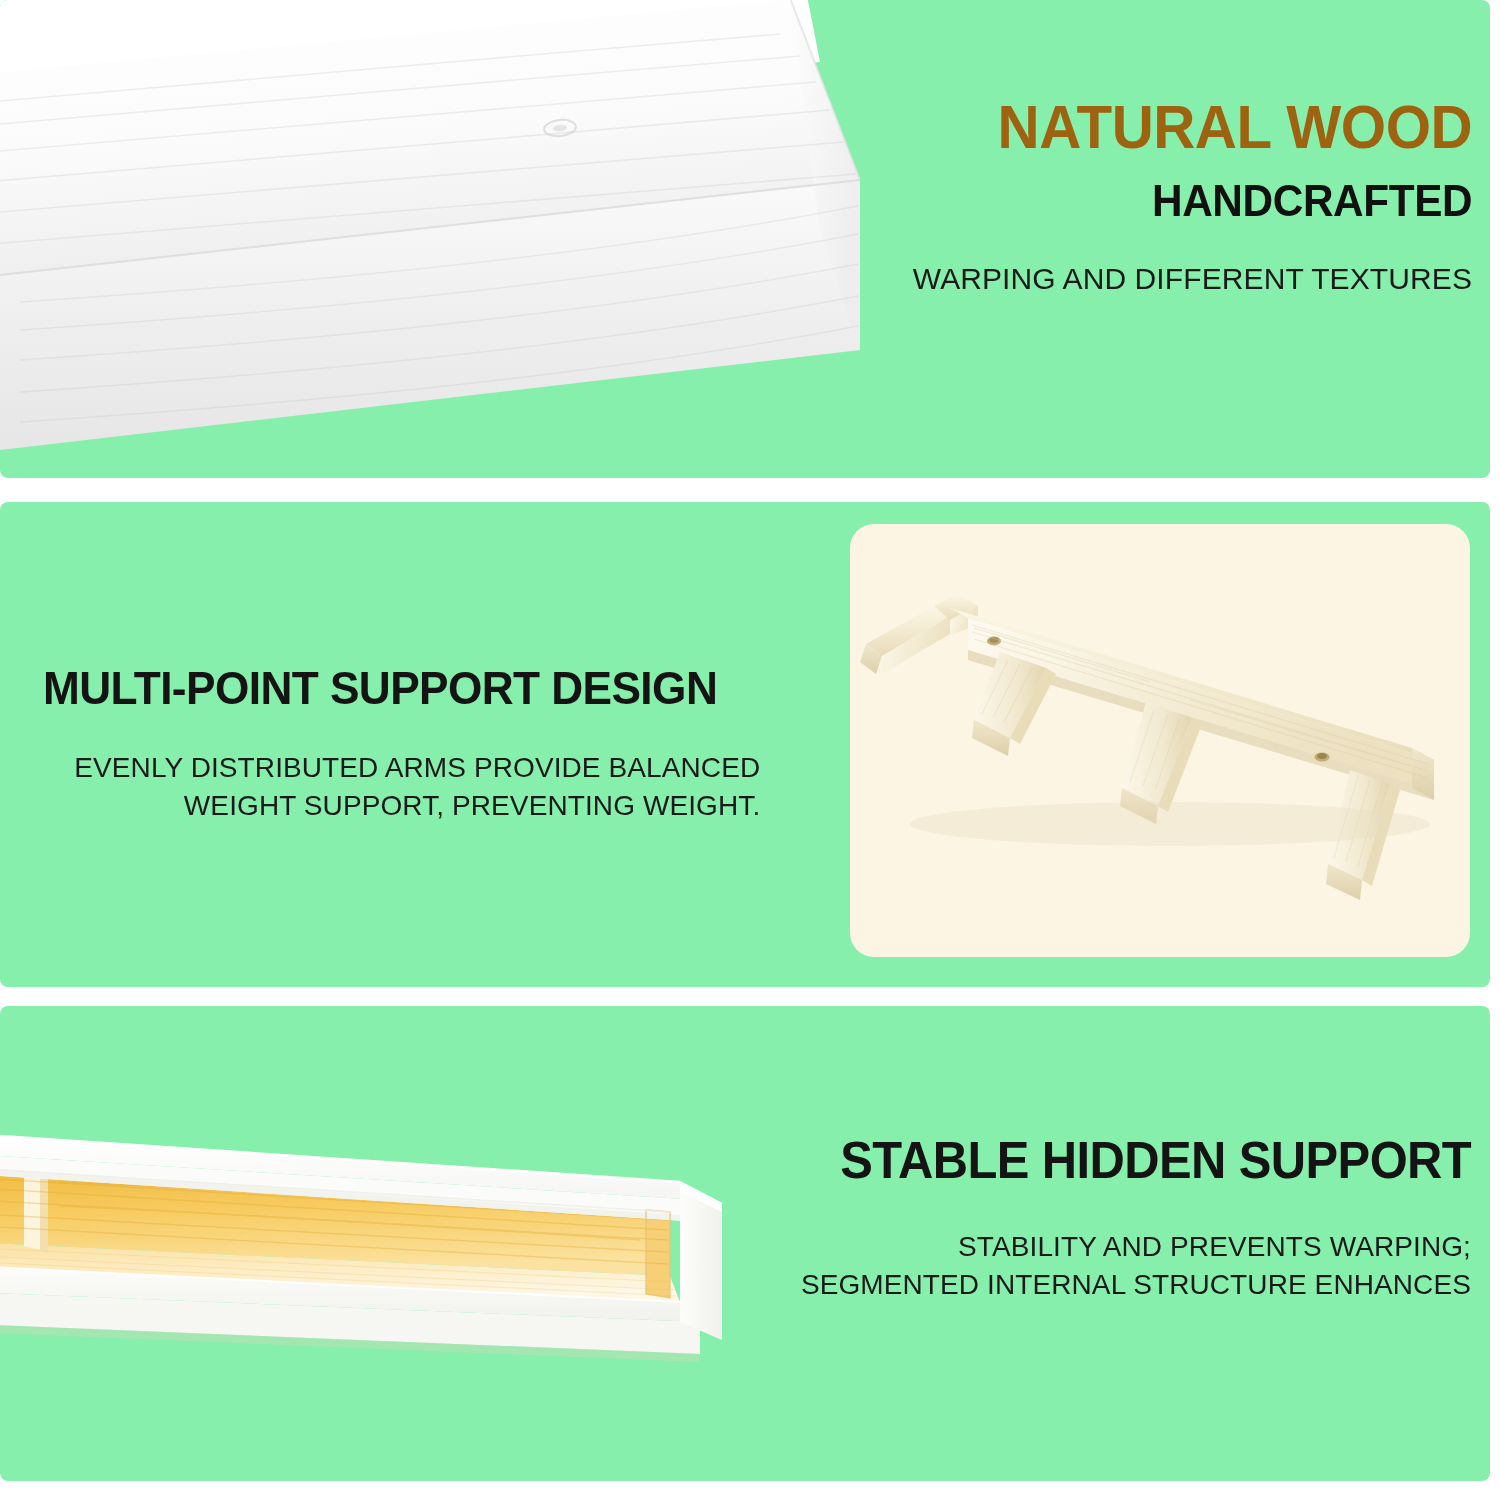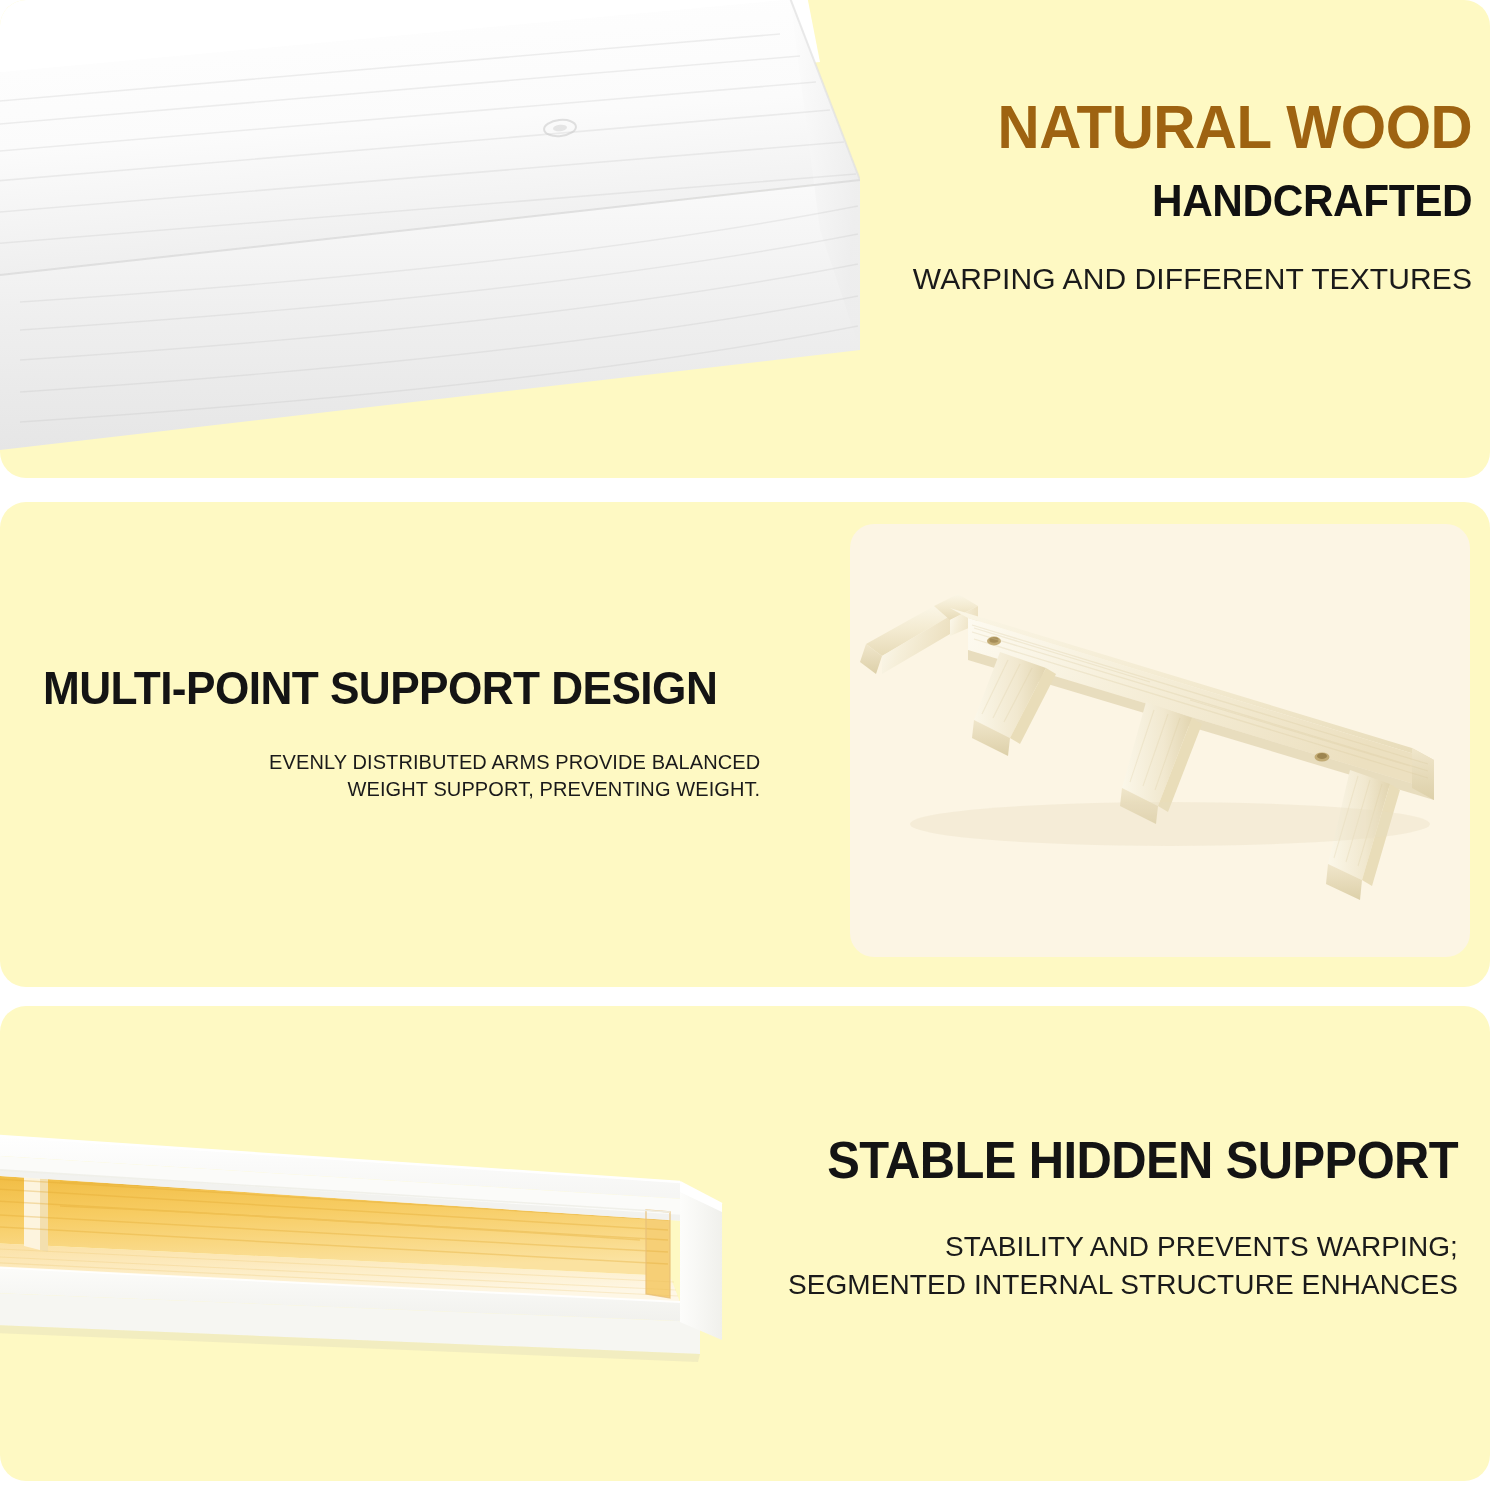--- a/index.html
+++ b/index.html
@@ -12,22 +12,22 @@
     height: 1489px;
     position: relative;
     overflow: hidden;
     font-family: "Liberation Sans", sans-serif;
     -webkit-font-smoothing: antialiased;
   }
 
   
   .panel {
     position: absolute;
-    background: #fef9c3;
-    border-radius: 26px;
+    background: #86efac;
+    border-radius: 8px;
     overflow: hidden;
   }
   #panel-1 { left: 0;  top: 0;     width: 1490px; height: 478px; }
   #panel-2 { left: 0;  top: 502px; width: 1490px; height: 485px; }
   #panel-3 { left: 0;  top: 1006px;width: 1490px; height: 475px; }
 
   
   .txt-block { position: absolute; }
 
   .h-main {
@@ -63,24 +63,24 @@
 
   
   #p1-text { right: 18px; top: 96px; text-align: right; }
   #p1-text .h-main  { font-size: 62px; transform-origin: right center; }
   #p1-text .h-sub   { font-size: 45px; margin-top: 20px; transform-origin: right center; }
   #p1-text .body-txt{ font-size: 30px; line-height: 1.33; margin-top: 36px; }
 
   
   #p2-text { left: 43px; top: 162px; text-align: right; }
   #p2-text .h-title  { font-size: 47px; transform-origin: left center; }
-  #p2-text .body-txt { font-size: 20px; line-height: 1.36; margin-top: 38px; }
-
-  
-  #p3-text { right: 32px; top: 128px; text-align: right; }
+  #p2-text .body-txt { font-size: 28px; line-height: 1.36; margin-top: 38px; }
+
+  
+  #p3-text { right: 19px; top: 128px; text-align: right; }
   #p3-text .h-title  { font-size: 52px; transform-origin: right center; }
   #p3-text .body-txt { font-size: 28px; line-height: 1.36; margin-top: 42px; }
 
   
   #shelf-block {
     position: absolute;
     left: -40px; top: -70px;
     width: 900px; height: 560px;
   }
   #shelf-block .face {

